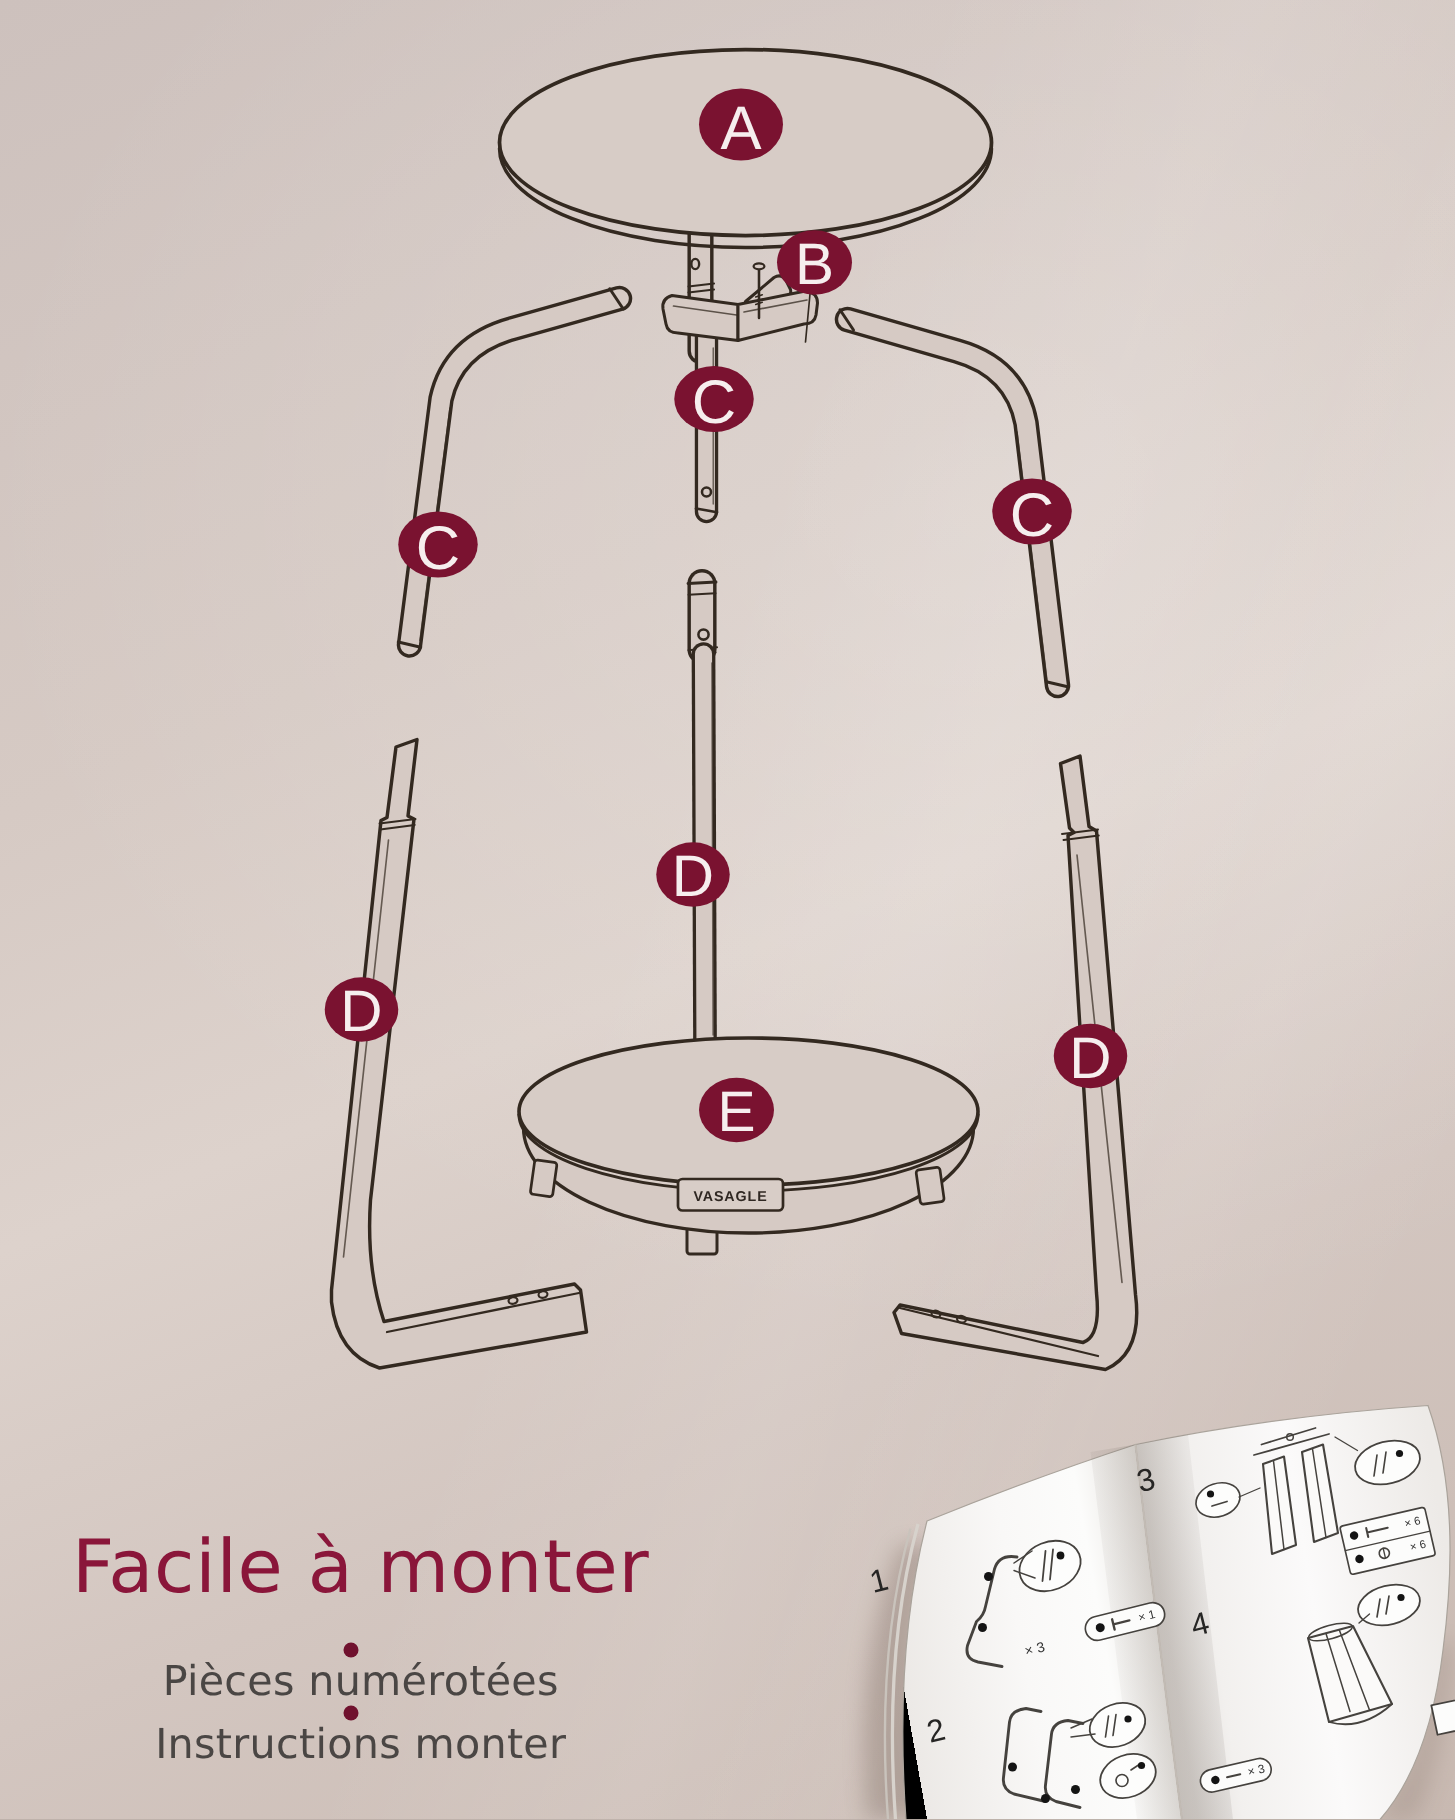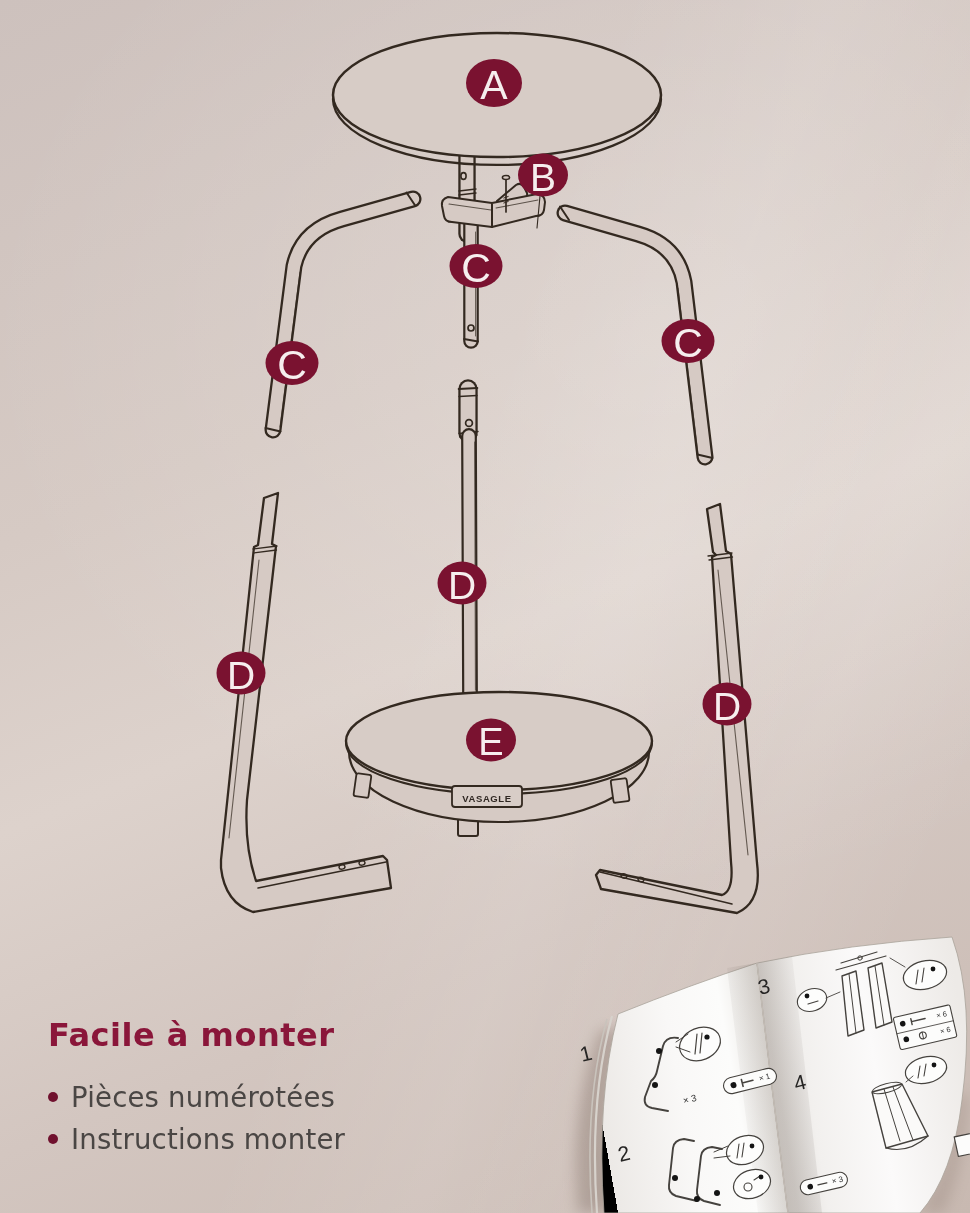--- a/index.html
+++ b/index.html
@@ -11,25 +11,25 @@
       linear-gradient(158deg,#cdc1bd 0%,#d6cac4 34%,#ddd2cc 52%,#d3c6c0 72%,#c8b9b1 100%);
   }
   .streak{position:absolute;pointer-events:none;}
   .streak1{left:-250px;top:-320px;width:1700px;height:2000px;transform:rotate(9deg);
     background:linear-gradient(100deg,transparent 40%,rgba(255,255,255,0.10) 50%,transparent 60%);}
   .streak2{left:-150px;top:-250px;width:1500px;height:1800px;transform:rotate(14deg);
     background:linear-gradient(100deg,transparent 55%,rgba(255,255,255,0.08) 63%,transparent 72%);}
   svg{position:absolute;left:0;top:0;}
   .caption{position:absolute;left:48px;top:1016px;}
   .caption h1{
-    margin:0;font-family:"DejaVu Sans",sans-serif;font-weight:700;
-    font-size:32px;letter-spacing:0.5px;color:#8a163a;
+    margin:0;font-family:"DejaVu Sans",sans-serif;font-weight:400;
+    font-size:49px;letter-spacing:0.5px;color:#8a163a;
   }
   .bullets{margin-top:22px;}
-  .bullet-row{display:flex;align-items:center;height:42px;}
+  .bullet-row{display:flex;align-items:center;height:42px;flex-direction:column;}
   .bullet-dot{width:10px;height:10px;border-radius:50%;background:#70112e;margin-right:13px;flex:0 0 auto;}
   .bullet-text{font-family:"DejaVu Sans",sans-serif;font-size:27.5px;color:#4a4644;letter-spacing:0.2px;}
 </style>
 </head>
 <body>
 
 <div class="stage">
   <div class="streak streak1"></div>
   <div class="streak streak2"></div>
 

